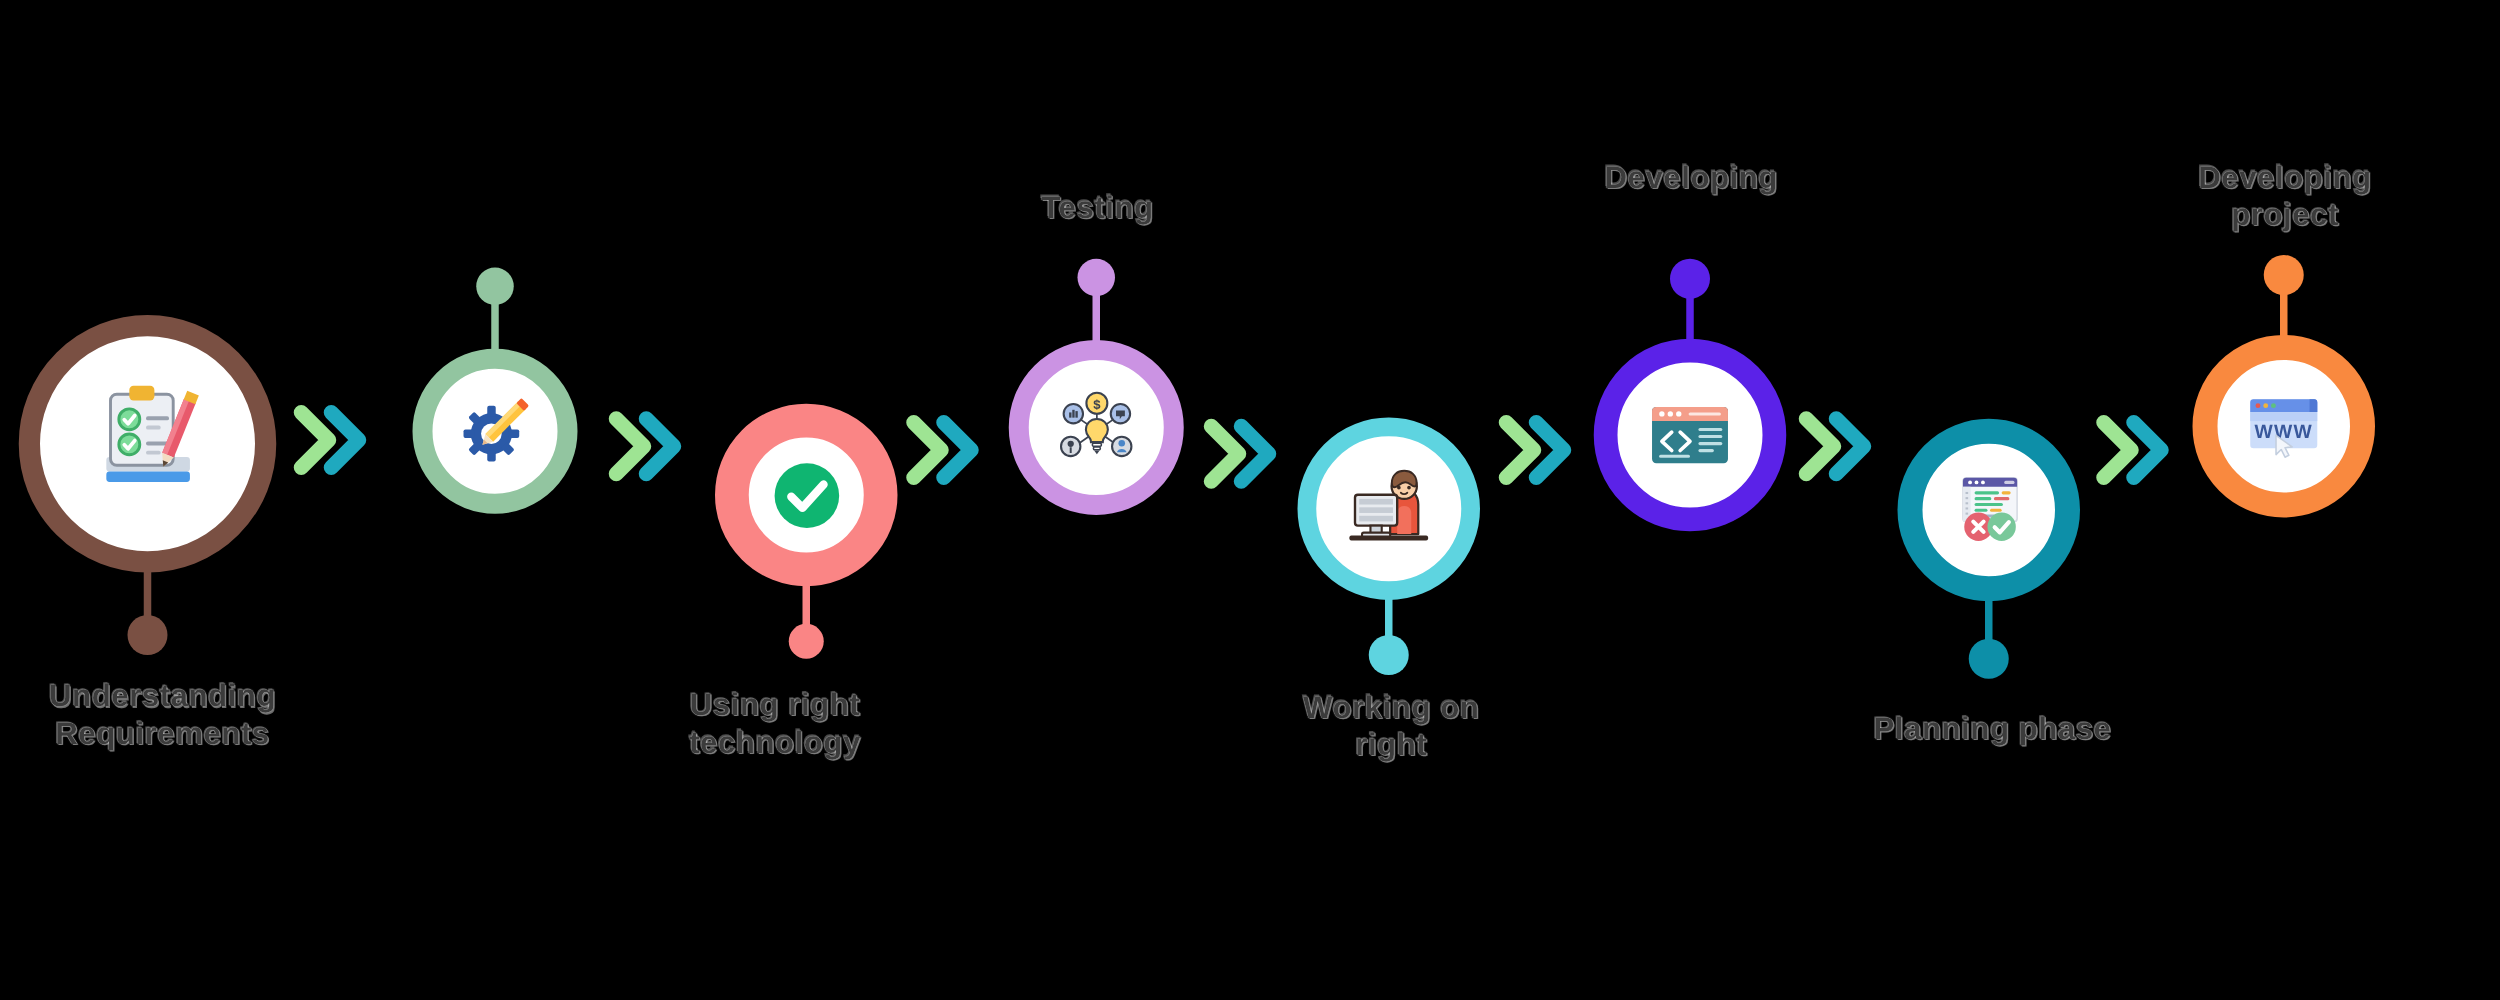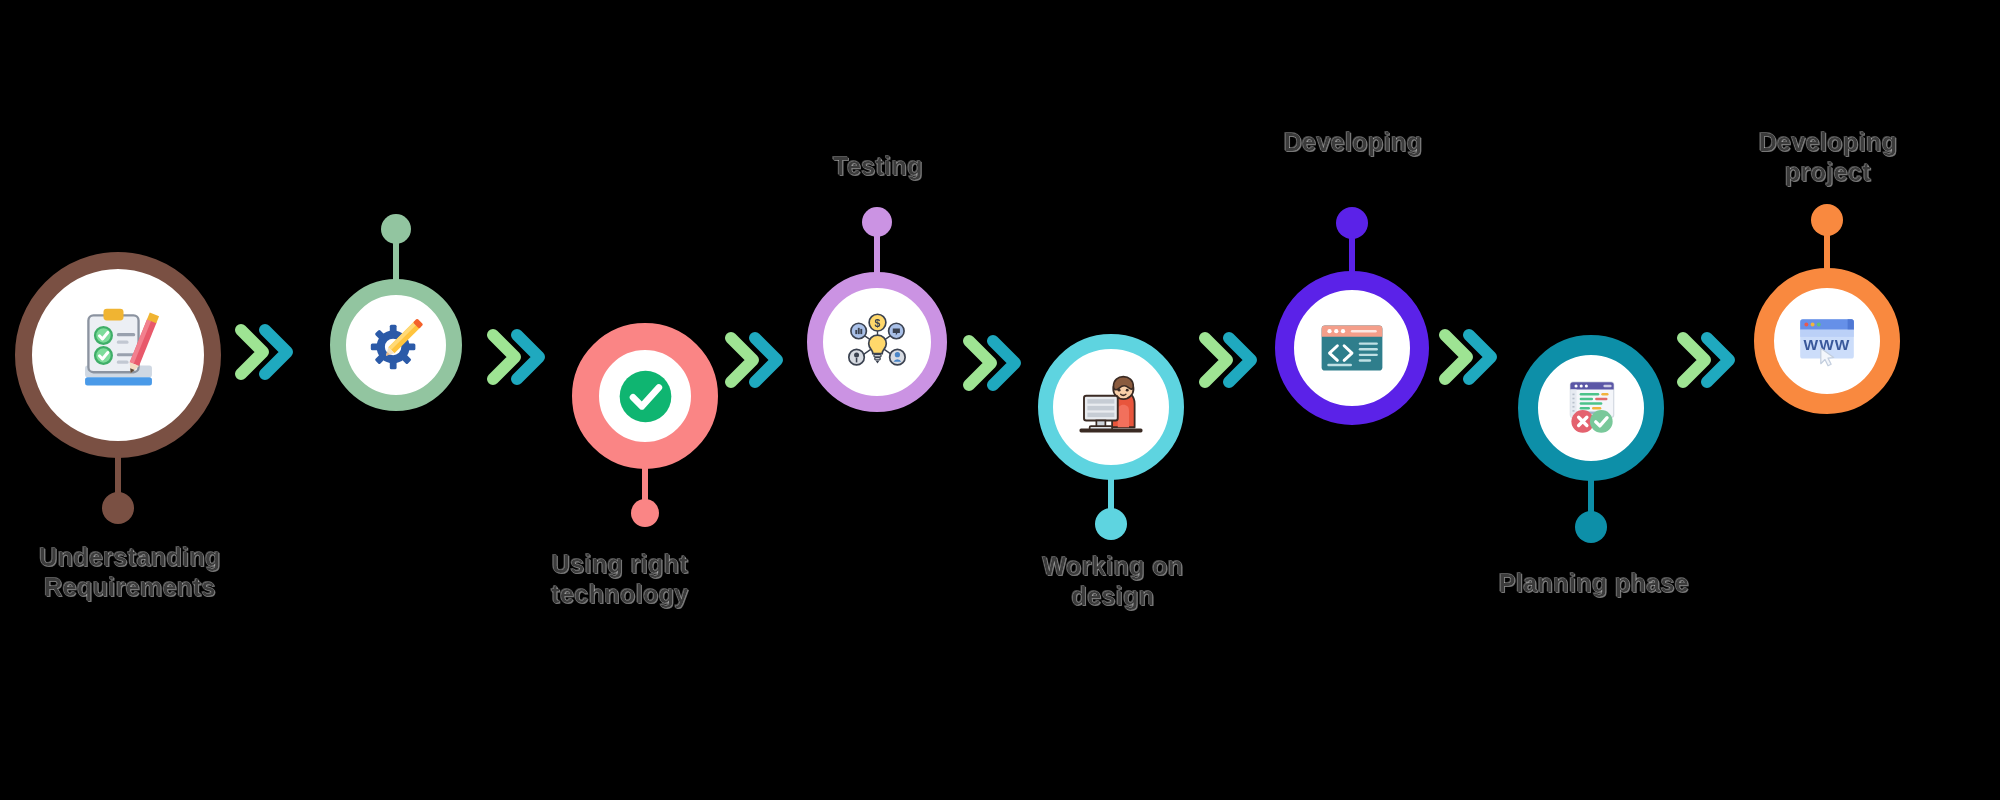--- a/index.html
+++ b/index.html
@@ -215,21 +215,21 @@
         <rect x="11" y="31" width="24" height="4" fill="#c6ccd4"></rect>
         <rect x="11" y="37" width="24" height="4" fill="#c6ccd4"></rect>
         <rect x="19" y="44" width="8" height="6" fill="#cfd5dc" stroke="#3a2a23" stroke-width="1.5"></rect>
         <rect x="13" y="49" width="20" height="3.6" rx="1.2" fill="#dfe3e8" stroke="#3a2a23" stroke-width="1.5"></rect>
         <rect x="4" y="51" width="56" height="3.6" rx="1.4" fill="#3a2a23"></rect>
       </svg>
         </span>
       </div>
     </div>
     <div class="step-label" style="left: 1113px; top: 552px;">Working on
-design</div>
+right</div>
     <div class="step" style="left: 1352px; top: 348px;">
       <div class="stem" style="background: rgb(91, 34, 232); width: 6px; height: 60px; left: -3px; top: -125px;"></div>
       <div class="knob" style="background: rgb(91, 34, 232); width: 32px; height: 32px; left: -16px; top: -141px;"></div>
       <div class="ring" style="width: 154px; height: 154px; left: -77px; top: -77px; border: 19px solid rgb(91, 34, 232);">
         <span class="icon-holder">
           <svg width="72" height="72" viewBox="0 0 64 64">
         <rect x="5" y="12" width="54" height="40" rx="3" fill="#2f7e8c"></rect>
         <path d="M5 15a3 3 0 0 1 3-3h48a3 3 0 0 1 3 3v7H5z" fill="#f49e8a"></path>
         <circle cx="12" cy="17" r="1.9" fill="#ffffff"></circle>
         <circle cx="18" cy="17" r="1.9" fill="#ffffff"></circle>

